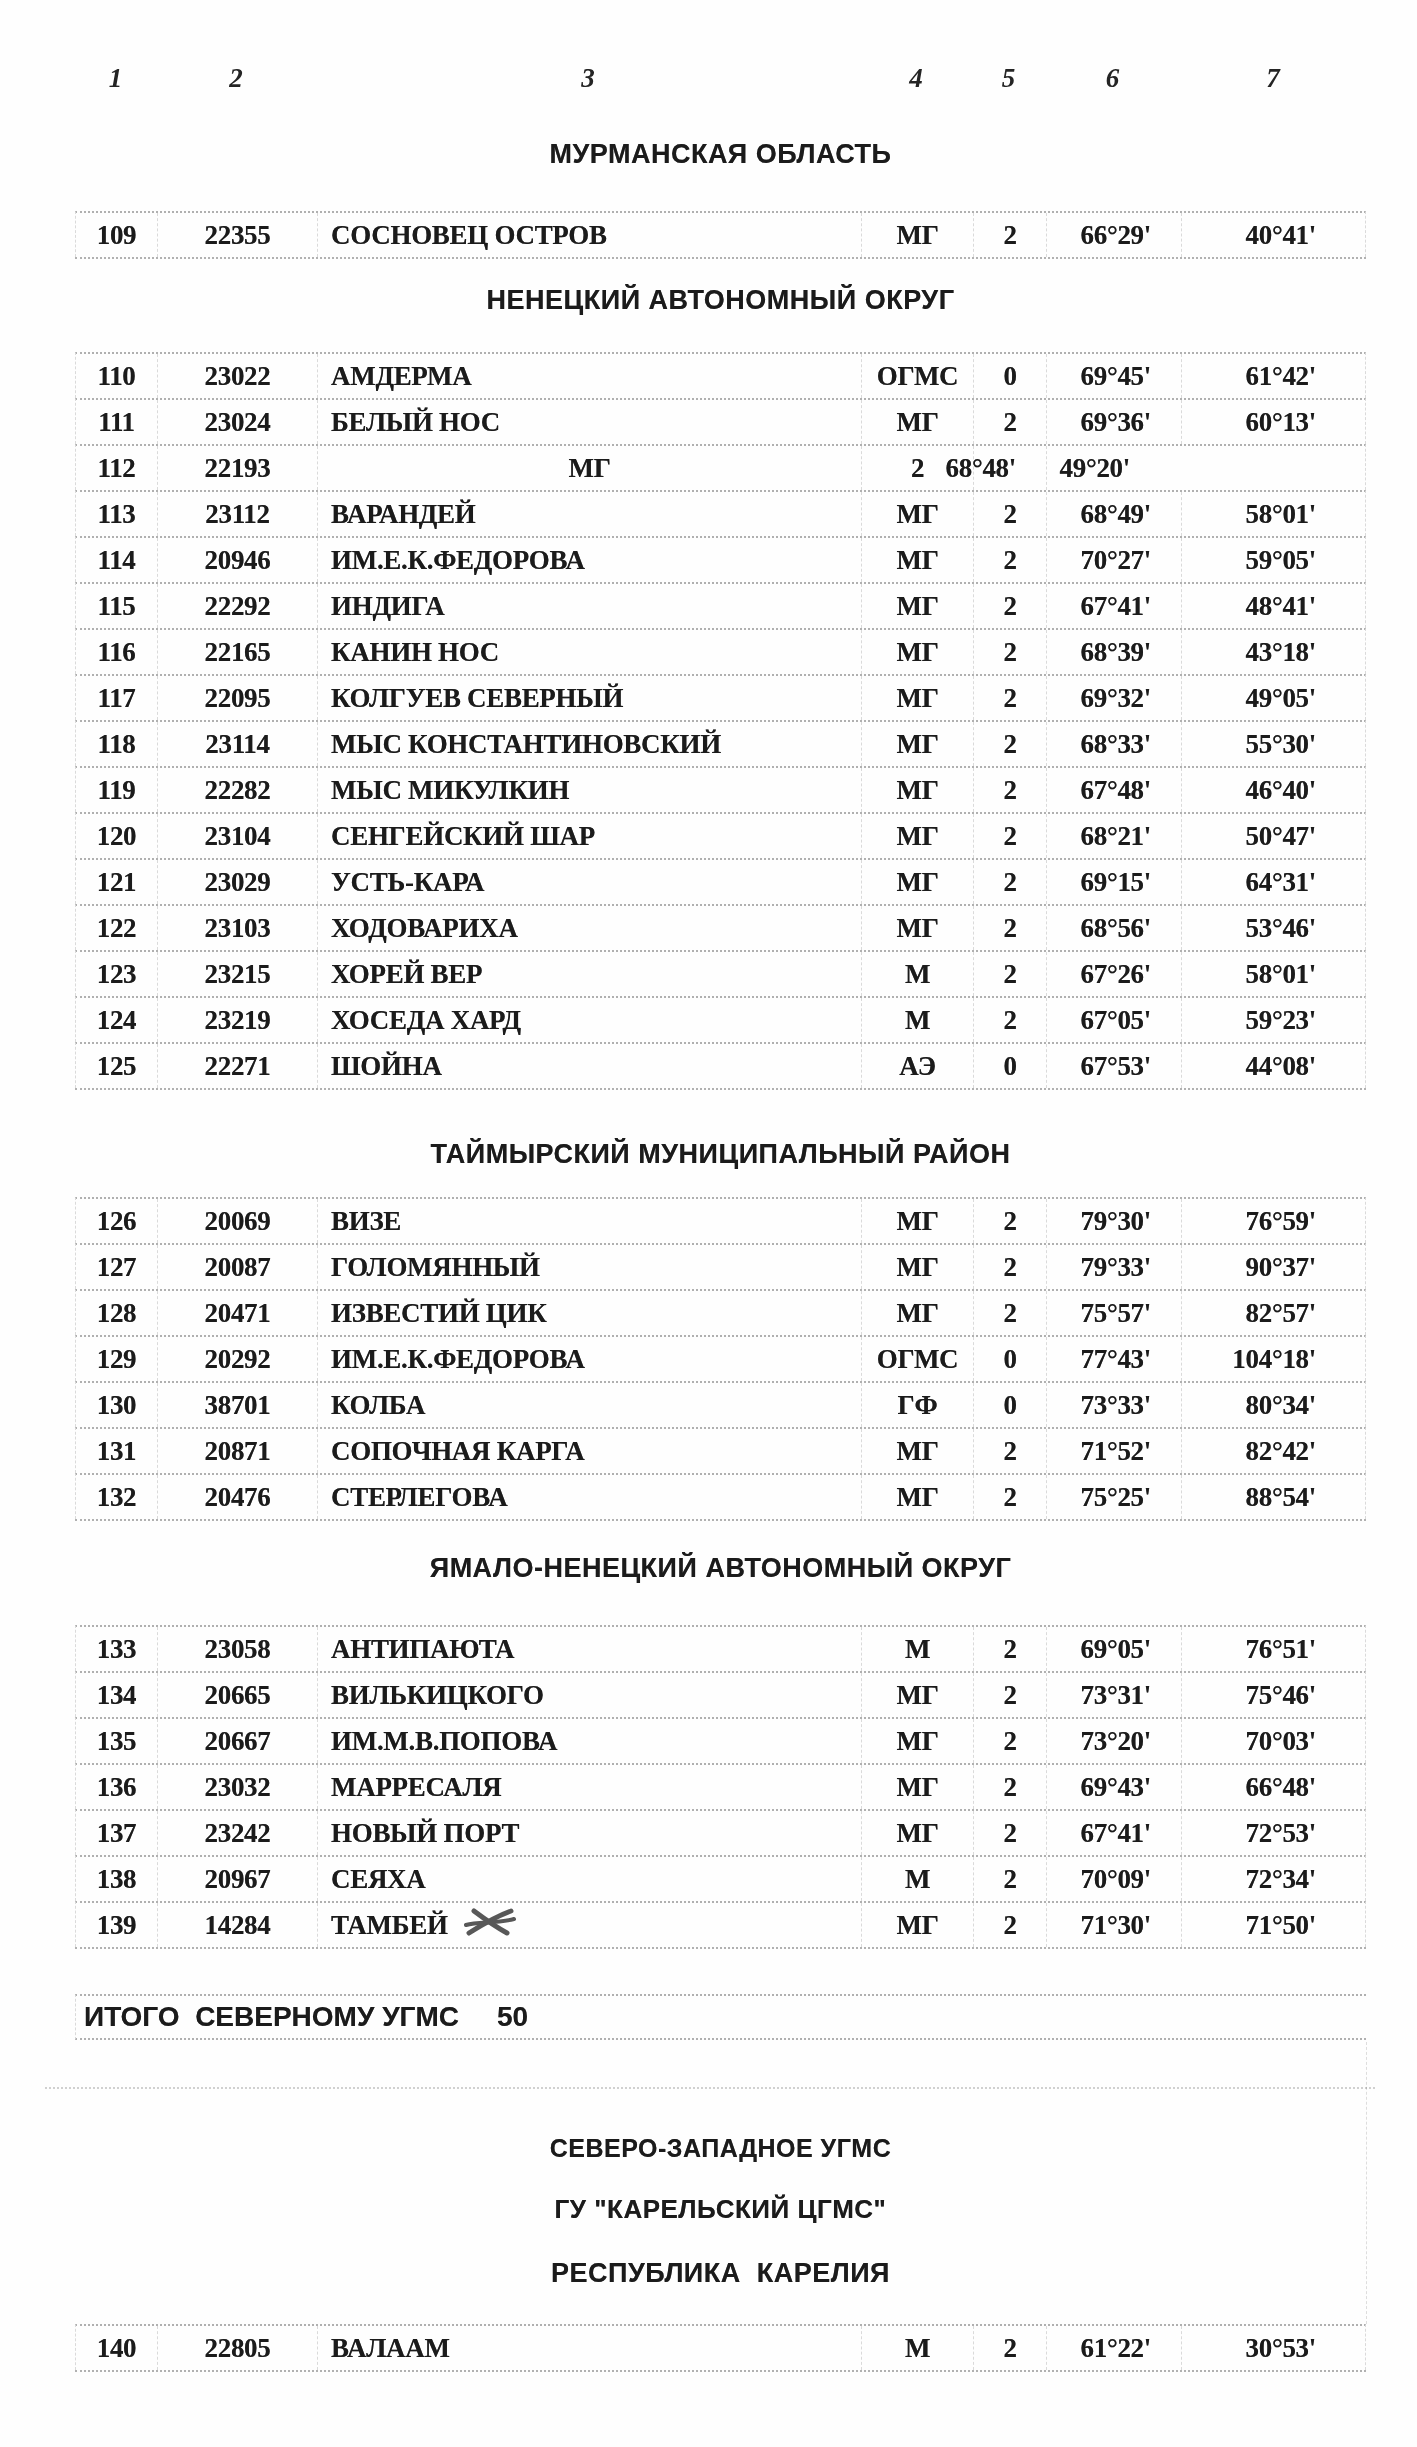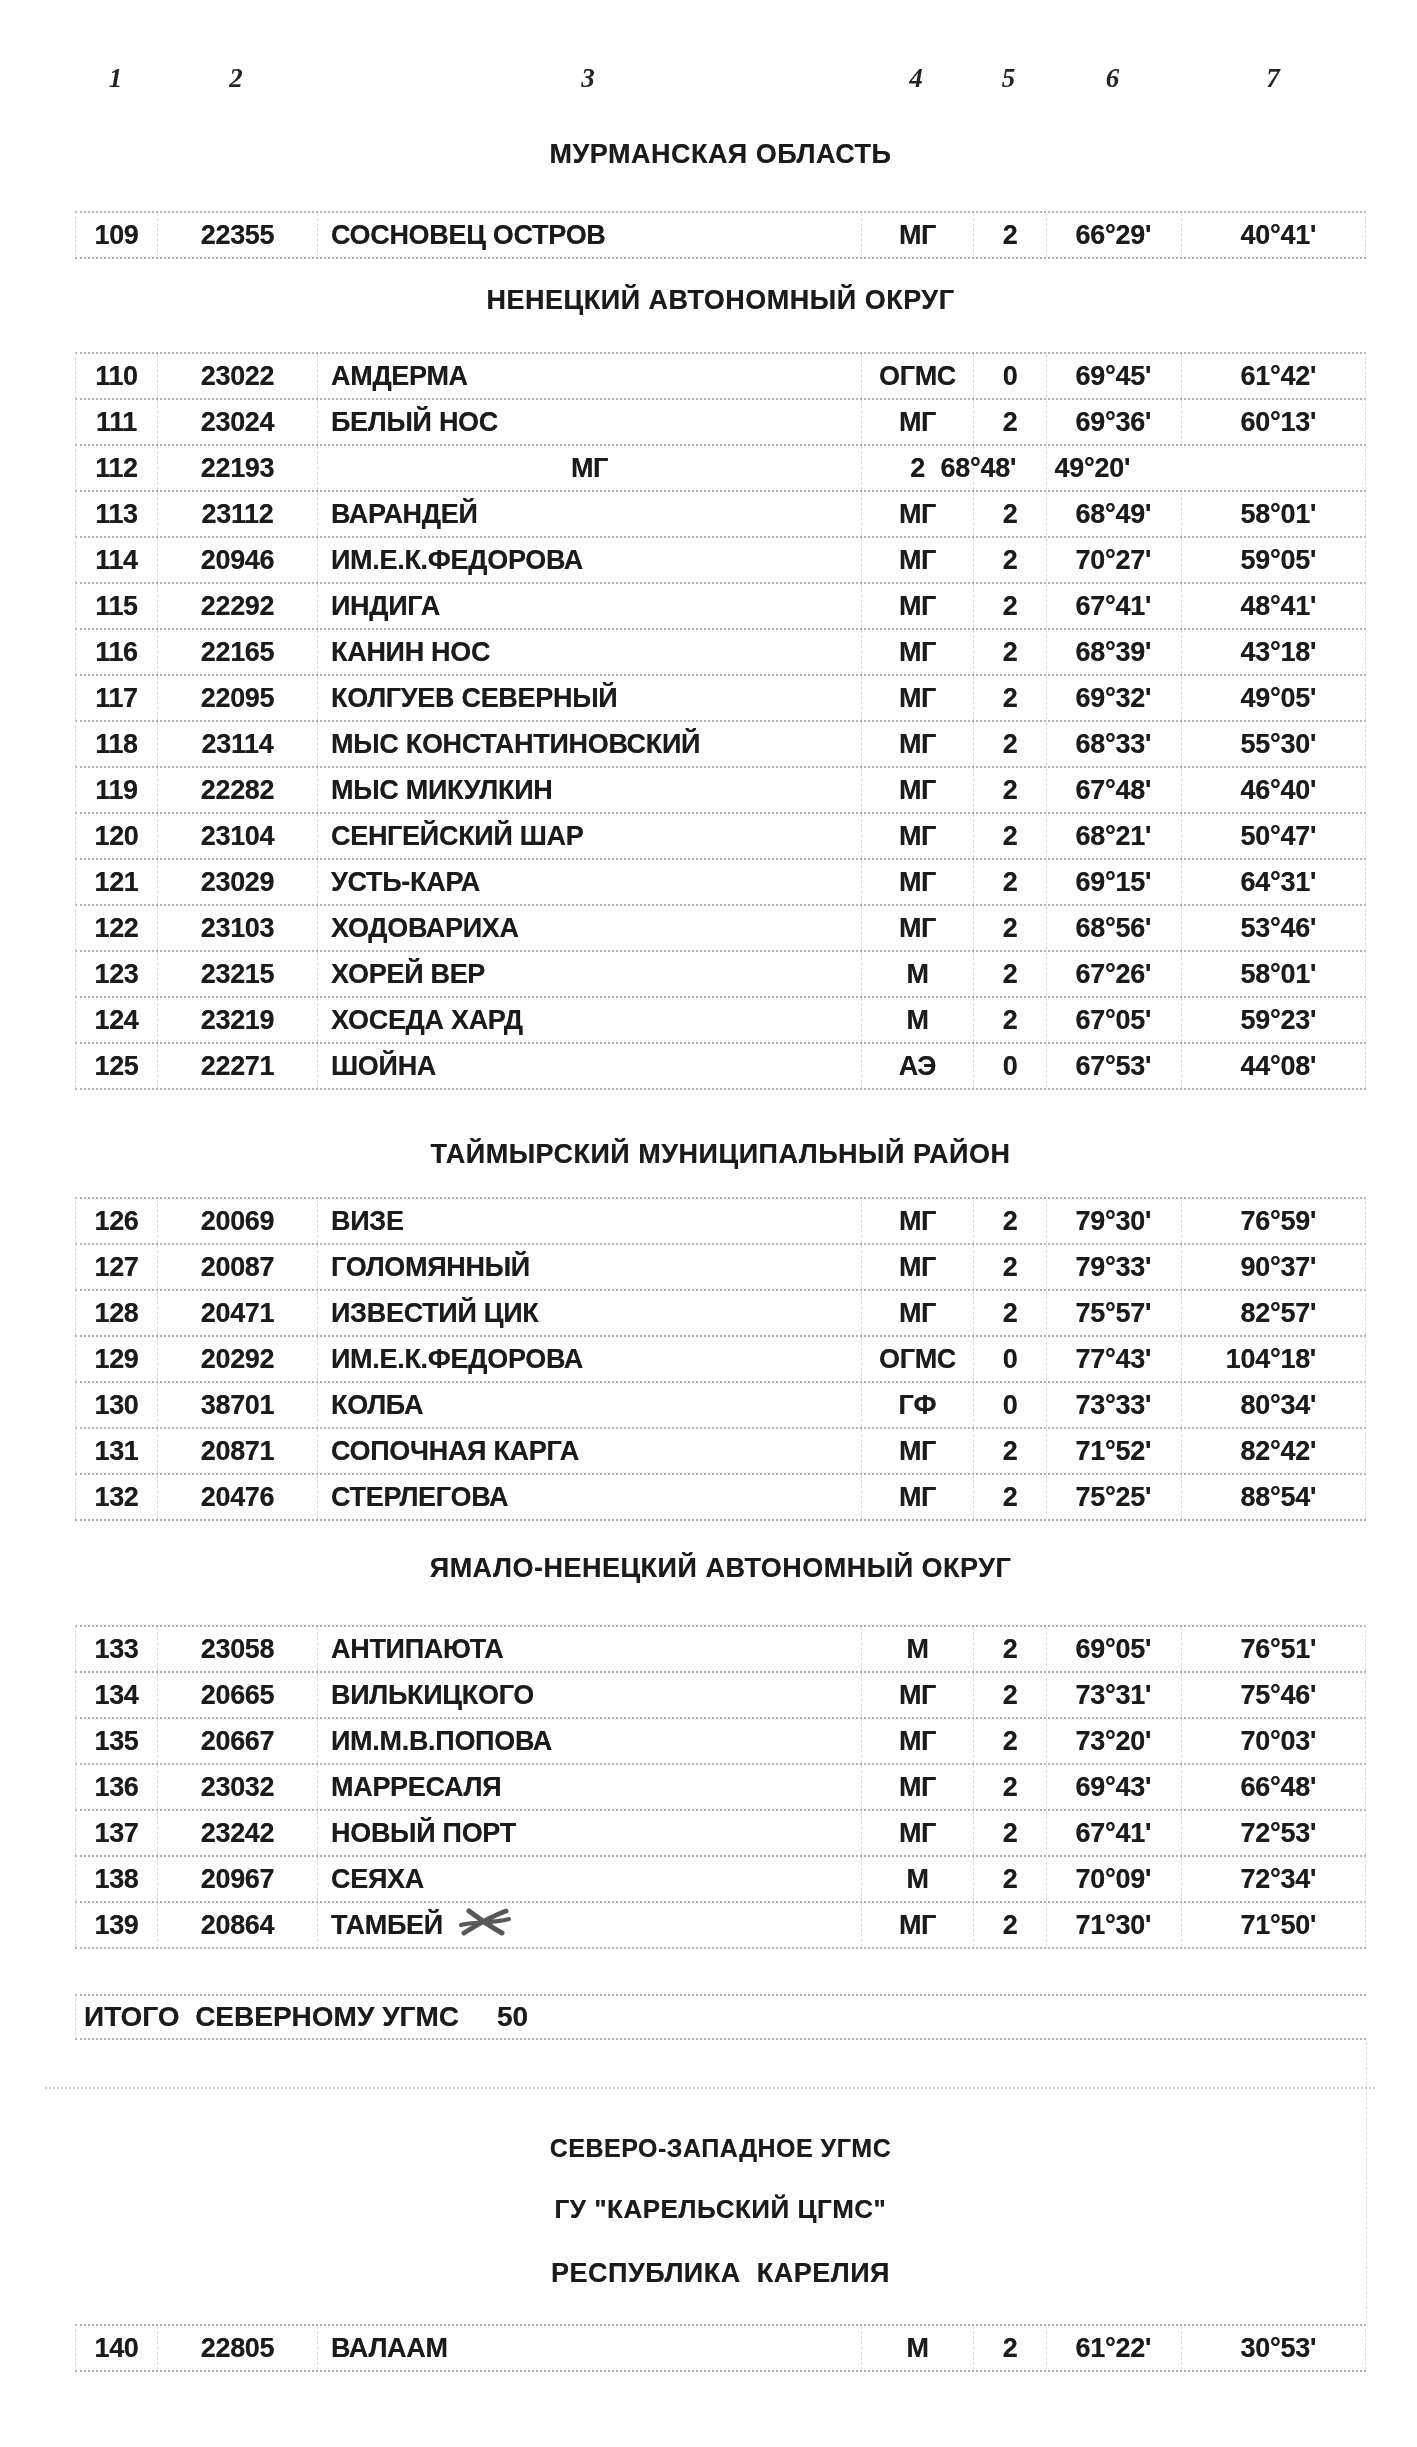--- a/index.html
+++ b/index.html
@@ -29,20 +29,21 @@
     text-align:center;font-size:27px;letter-spacing:0.5px;white-space:pre;
     text-shadow:0 0 .4px rgba(0,0,0,.55);
   }
   .heading-lg{font-size:25px;}
   .heading-md{font-size:26px;}
 
   
   .rows{
     position:absolute;left:75px;width:1291px;
     border-bottom:2px dotted rgba(0,0,0,.30);
+    font-family:Liberation Serif, serif;
   }
   .trow{
     display:grid;grid-template-columns:81px 160px 544px 112px 73px 135px 186px;
     height:46px;
     border-top:2px dotted rgba(0,0,0,.30);
     border-left:1px dashed rgba(0,0,0,.14);
     border-right:1px dashed rgba(0,0,0,.14);
     font-size:27px;letter-spacing:-0.3px;
     text-shadow:0 0 .4px rgba(0,0,0,.55);
   }
@@ -455,21 +456,21 @@
           <span class="nm">СЕЯХА</span>
         </div>
     <div class="cell c-type">М</div>
     <div class="cell c-cls">2</div>
     <div class="cell c-lat">70°09'</div>
     <div class="cell c-lon">72°34'</div>
   </div>
 
   <div class="trow">
     <div class="cell c-num">139</div>
-    <div class="cell c-id">20864</div>
+    <div class="cell c-id">14284</div>
     <div class="cell c-name">
           <span class="nm">ТАМБЕЙ</span>
   <span class="mark">
     <svg width="52" height="32" viewBox="0 0 52 32" fill="none" xmlns="http://www.w3.org/2000/svg">
       <path d="M5 27 C 16 20, 33 10, 47 5" stroke="#3c3c3c" stroke-width="5" stroke-linecap="round"></path>
       <path d="M10 5 C 18 11, 32 21, 43 27" stroke="#3c3c3c" stroke-width="5" stroke-linecap="round"></path>
       <path d="M2 19 C 14 15, 32 18, 50 13" stroke="#3c3c3c" stroke-width="4" stroke-linecap="round"></path>
     </svg>
   </span>
 </div>

